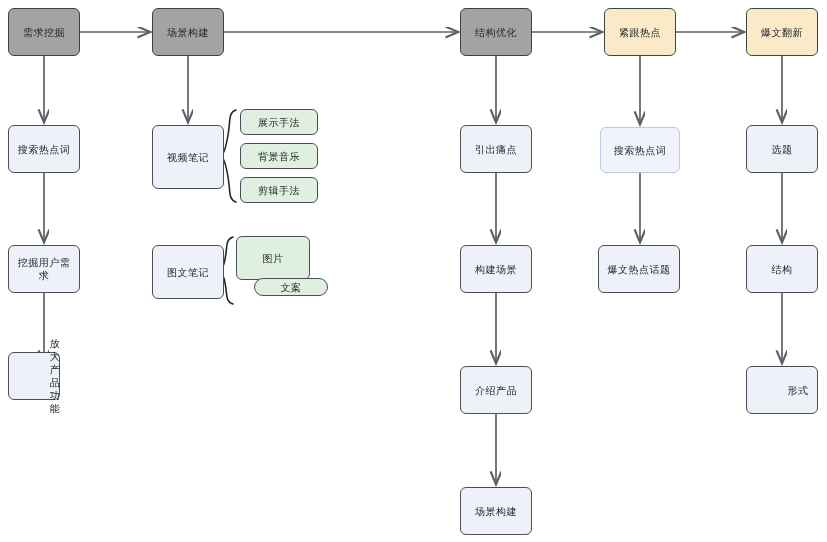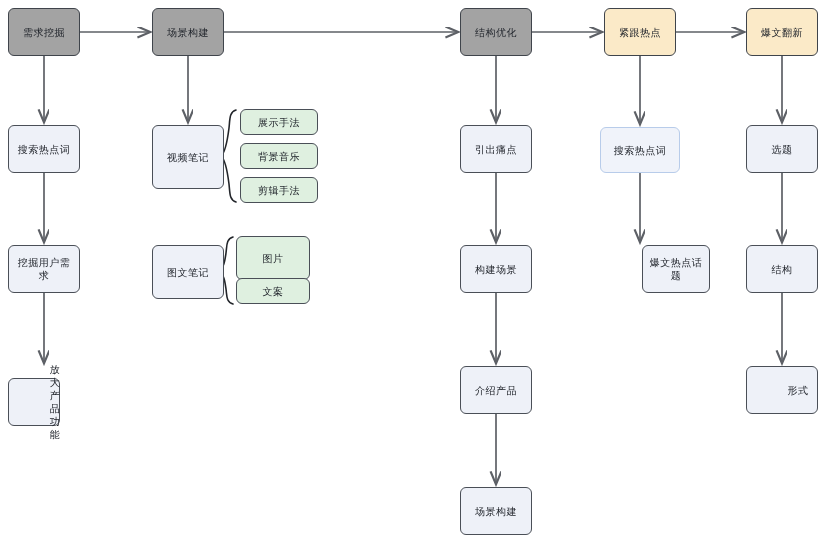--- a/index.html
+++ b/index.html
@@ -116,41 +116,41 @@
     <path class="brace-path" d="M233,237
              C226,239 227,246 226,253
              C225,260 224,268 219,271
              C224,274 225,282 226,289
              C227,296 226,302 233,304"></path>
   </svg>
 
   <div class="node pink" style="left:8px;top:8px;width:72px;height:48px;">需求挖掘</div>
   <div class="node lavender" style="left:8px;top:125px;width:72px;height:48px;">搜索热点词</div>
   <div class="node lavender" style="left:8px;top:245px;width:72px;height:48px;">挖掘用户需求</div>
-  <div class="node lavender" style="left:8px;top:378px;width:49px;height:48px;padding-left:46px;">放大产品功能</div>
+  <div class="node lavender" style="left:8px;top:352px;width:49px;height:48px;padding-left:46px;">放大产品功能</div>
 
   <div class="node pink" style="left:152px;top:8px;width:72px;height:48px;">场景构建</div>
   <div class="node lavender" style="left:152px;top:125px;width:72px;height:64px;">视频笔记</div>
   <div class="node lavender" style="left:152px;top:245px;width:72px;height:54px;">图文笔记</div>
 
   <div class="node green" style="left:240px;top:109px;width:78px;height:26px;">展示手法</div>
   <div class="node green" style="left:240px;top:143px;width:78px;height:26px;">背景音乐</div>
   <div class="node green" style="left:240px;top:177px;width:78px;height:26px;">剪辑手法</div>
 
   <div class="node green" style="left:236px;top:236px;width:74px;height:44px;text-align:center;">图片</div>
-  <div class="node green" style="left:236px;top:278px;width:74px;height:26px;">文案</div>
+  <div class="node green" style="left:254px;top:278px;width:74px;height:18px;border-radius:9px;">文案</div>
 
   <div class="node lavender" style="left:460px;top:125px;width:72px;height:48px;">引出痛点</div>
   <div class="node pink" style="left:460px;top:8px;width:72px;height:48px;">结构优化</div>
   <div class="node lavender" style="left:460px;top:245px;width:72px;height:48px;">构建场景</div>
   <div class="node lavender" style="left:460px;top:366px;width:72px;height:48px;">介绍产品</div>
   <div class="node lavender" style="left:460px;top:487px;width:72px;height:48px;">场景构建</div>
 
   <div class="node yellow" style="left:604px;top:8px;width:72px;height:48px;">紧跟热点</div>
   <div class="node blueborder" style="left:600px;top:127px;width:80px;height:46px;font-family:Liberation Serif, serif;">搜索热点词</div>
-  <div class="node lavender" style="left:598px;top:245px;width:68px;height:48px;margin-left:44px;">爆文热点话题</div>
+  <div class="node lavender" style="left:598px;top:245px;width:82px;height:48px;">爆文热点话题</div>
 
   <div class="node yellow" style="left:746px;top:8px;width:72px;height:48px;">爆文翻新</div>
   <div class="node lavender" style="left:746px;top:125px;width:72px;height:48px;">选题</div>
   <div class="node lavender" style="left:746px;top:245px;width:72px;height:48px;">结构</div>
   <div class="node lavender" style="left:746px;top:366px;width:72px;height:48px;padding-left:36px;">形式</div>
 
 </div>
 
 </body></html>

